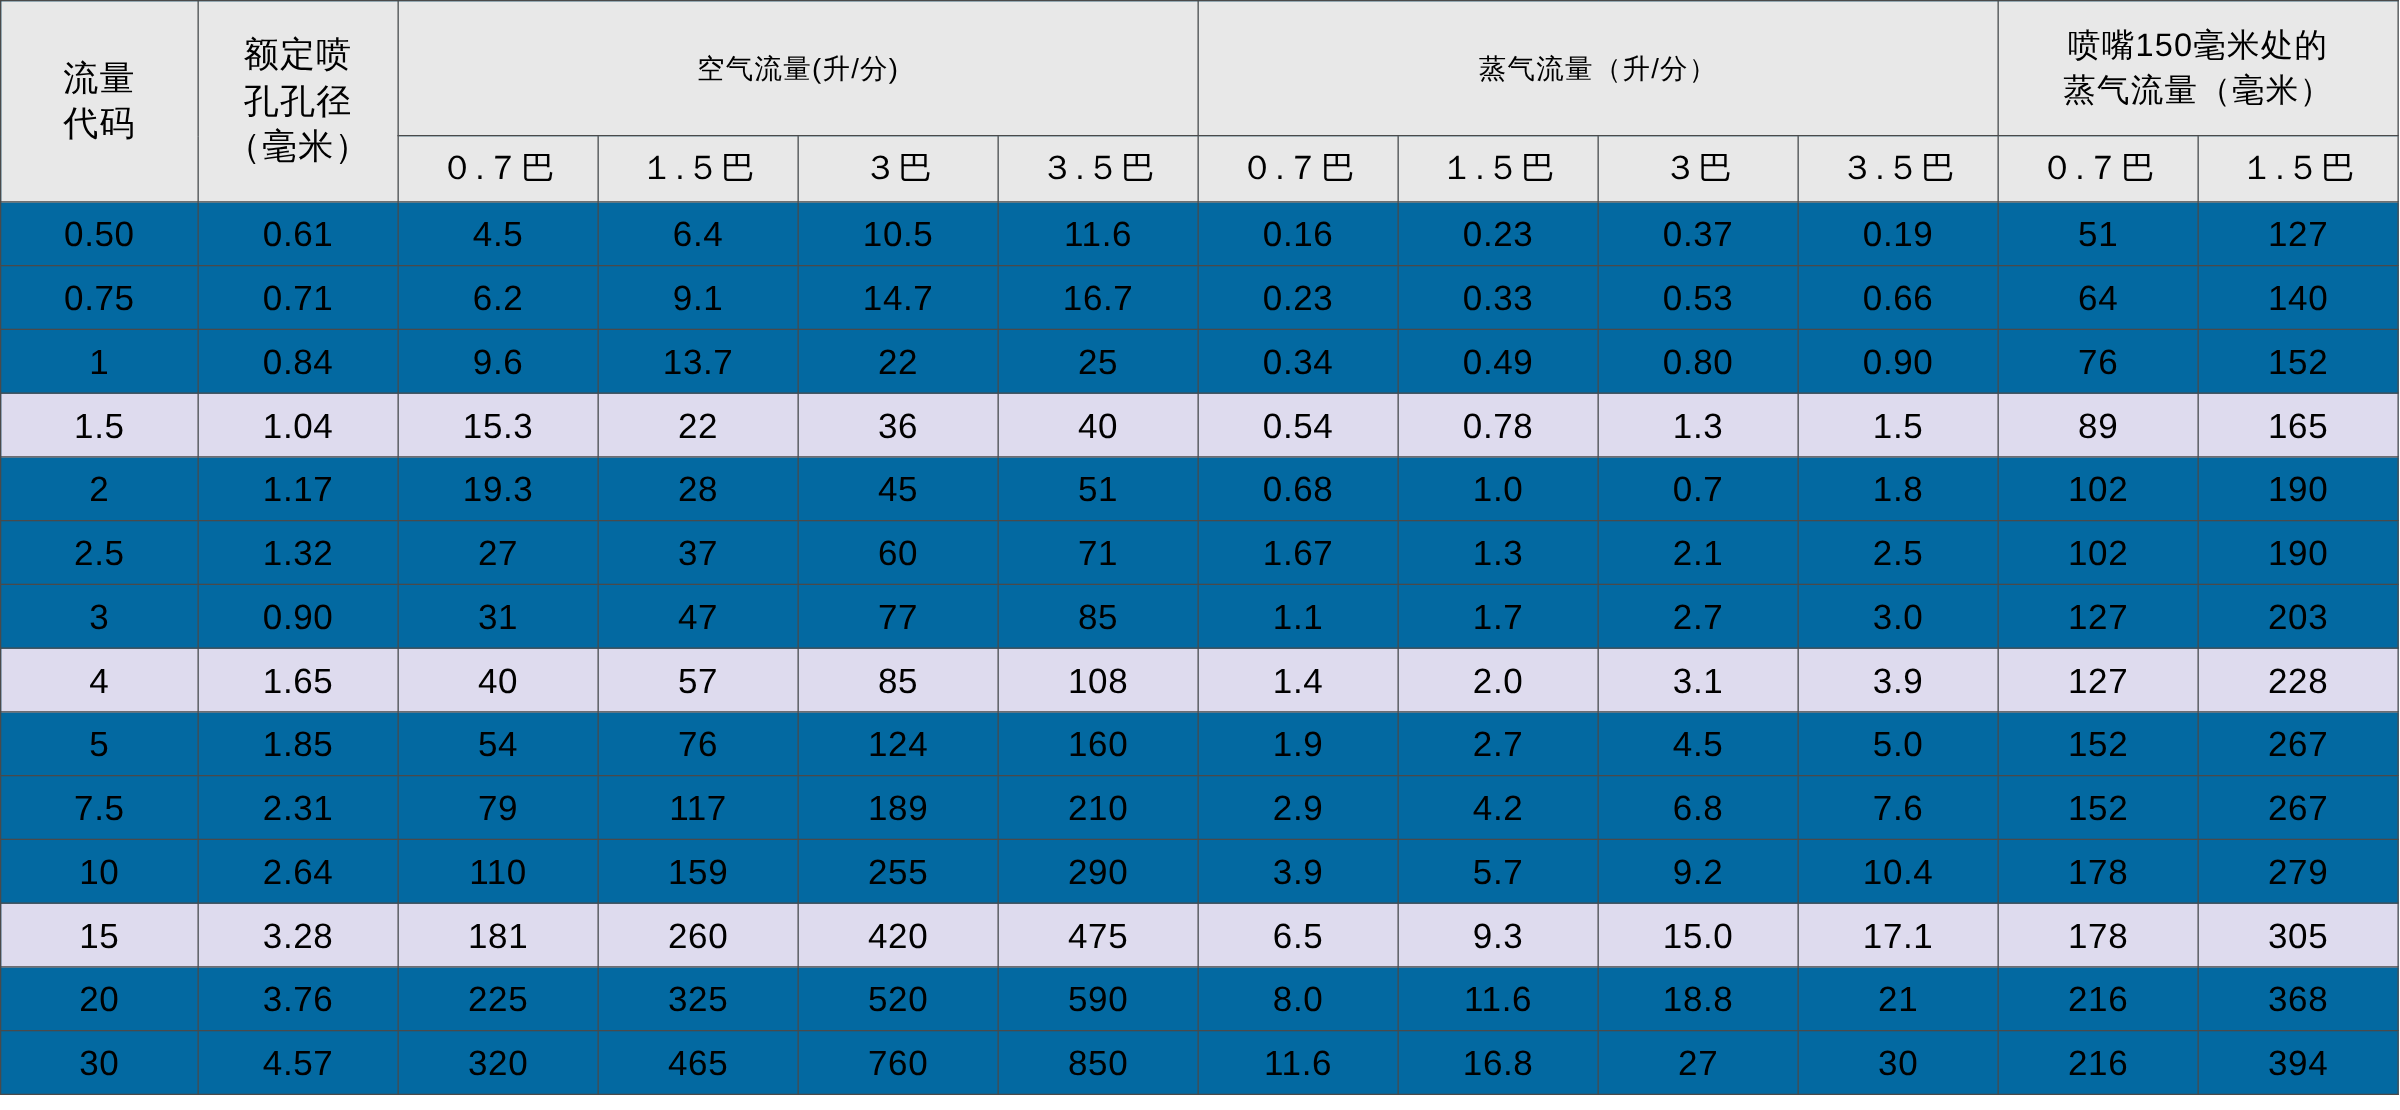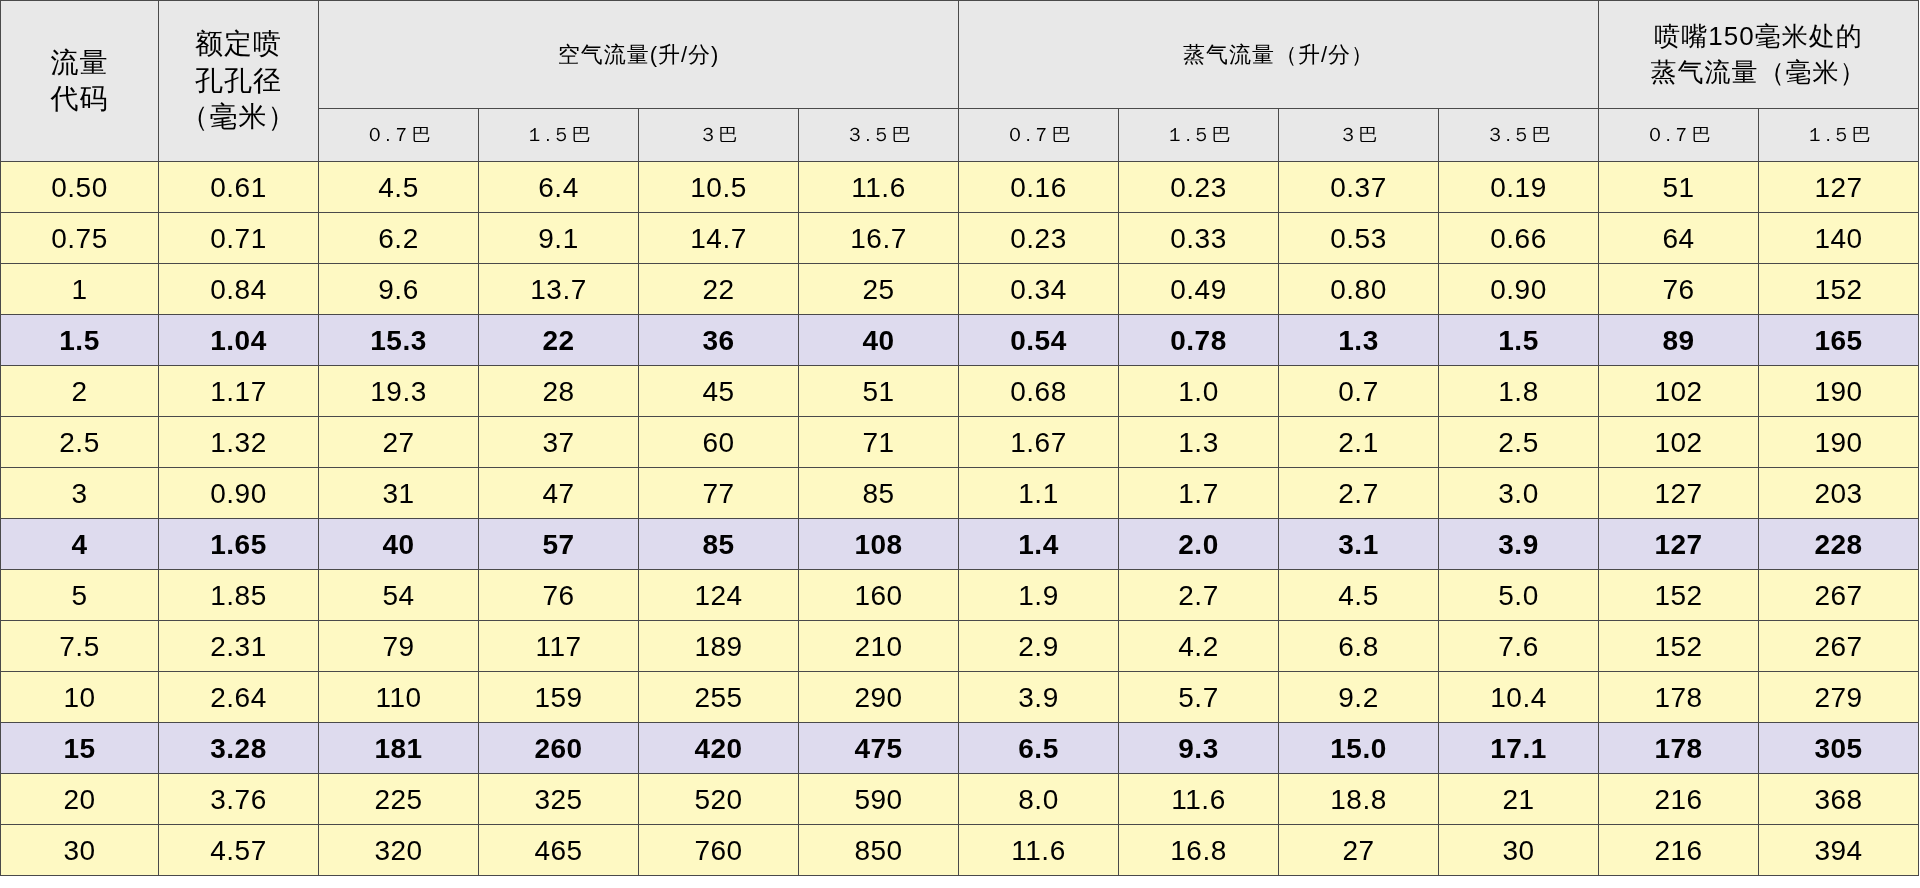--- a/index.html
+++ b/index.html
@@ -18,40 +18,40 @@
     position: absolute;
     left: 0;
     top: 0;
     width: 1920px;
     height: 888px;
   }
   table.spec {
     border-collapse: collapse;
     table-layout: fixed;
     width: 1595px;
-    background: #fef9c3;
+    background: #0369a1;
   }
   table.spec th, table.spec td {
     border: 1px solid #4a4a4a;
     text-align: center;
     vertical-align: middle;
     font-weight: normal;
     padding: 0;
     line-height: 1.25;
   }
   thead th {
     background: #e8e8e8;
     font-size: 27px;
     letter-spacing: 1px;
   }
   thead th.grouphead {
     font-size: 22px;
   }
   thead th.sub {
-    font-size: 19px;
+    font-size: 27px;
     height: 52px;
   }
   thead th.tall {
     height: 160px;
   }
   thead th.vert-wrap {
     font-size: 28px;
     line-height: 1.3;
   }
   thead th.cover {
@@ -59,21 +59,20 @@
     line-height: 1.35;
     padding: 16px 6px;
   }
   tbody td {
     font-size: 28px;
     height: 50px;
     letter-spacing: 0.5px;
   }
   tbody tr.hl td {
     background: #dedbee;
-    font-weight: bold;
   }
   
   col.c-code   { width: 158px; }
   col.c-orif   { width: 160px; }
   col.c-air    { width: 160px; }
   col.c-steam  { width: 160px; }
   col.c-cov    { width: 160px; }
   .nowrap { white-space: nowrap; }
 </style>
 </head>

